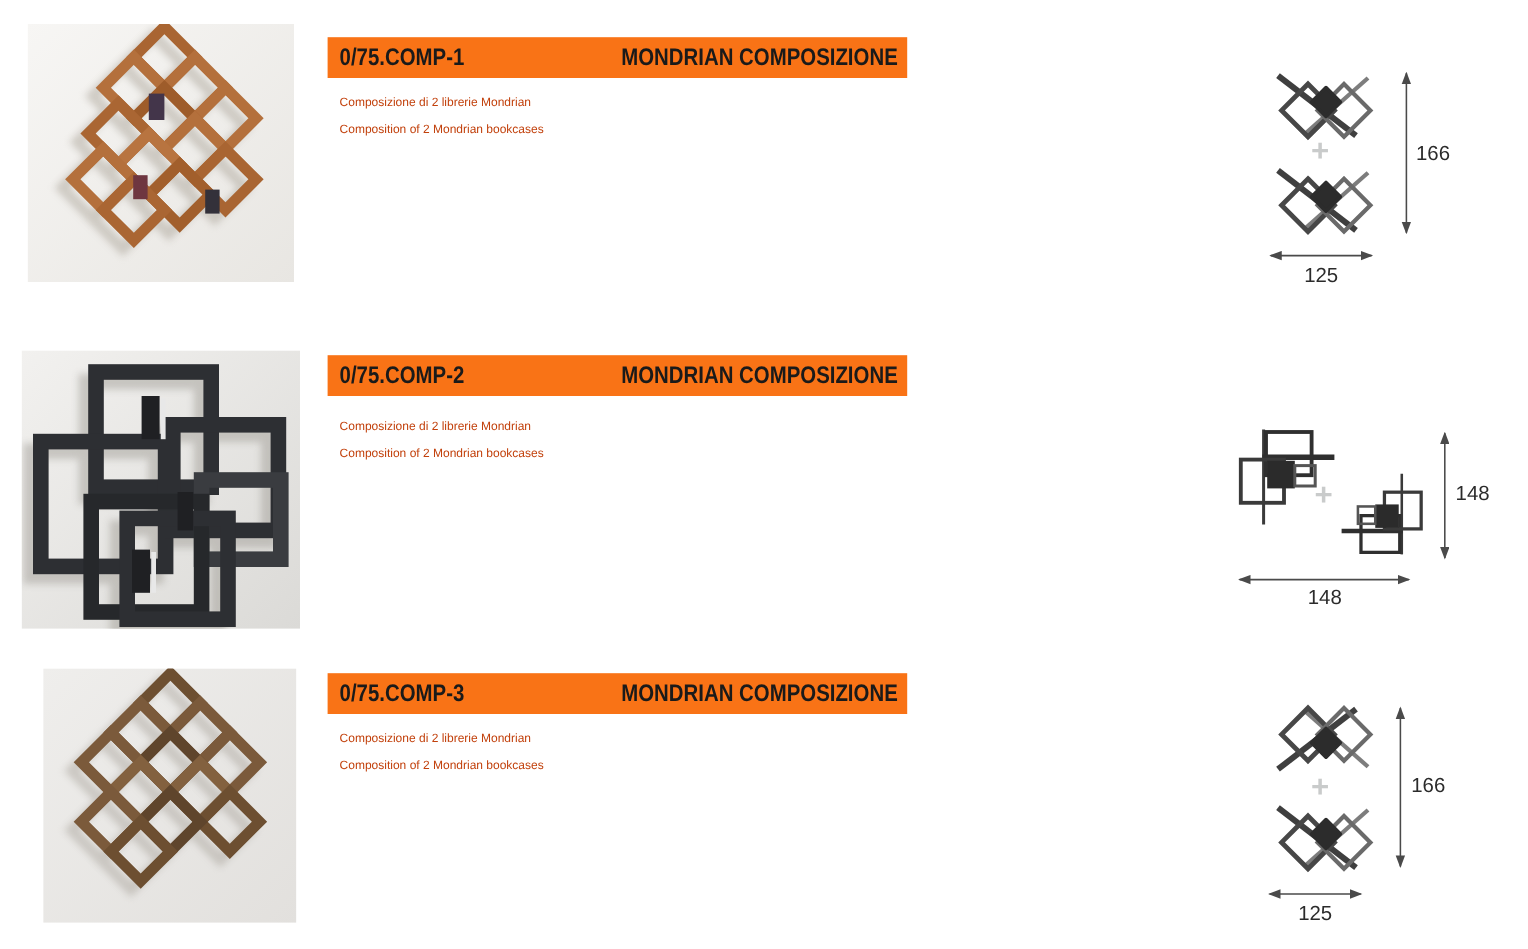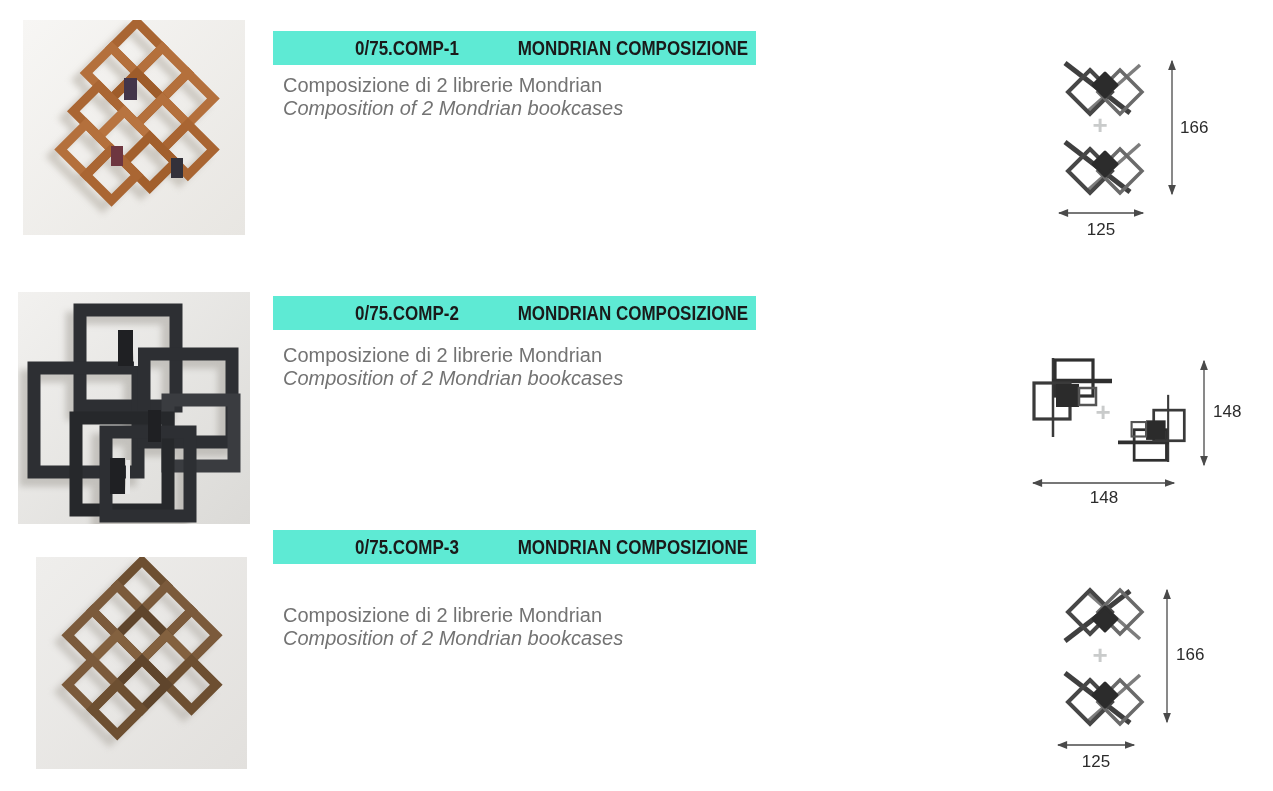--- a/index.html
+++ b/index.html
@@ -2,31 +2,31 @@
 <html><head>
 <meta charset="utf-8">
 <style>
   html,body{margin:0;padding:0;background:#ffffff;}
   .page{
     position:relative;width:1273px;height:791px;background:#ffffff;overflow:hidden;
     font-family:"Liberation Sans",sans-serif;
   }
   .photo{position:absolute;}
   .bar{
-    position:absolute;left:273px;width:483px;height:34px;background:#5eead4;
-    display:flex;align-items:center;justify-content:flex-end;
+    position:absolute;left:273px;width:483px;height:34px;background:#f97316;
+    display:flex;align-items:center;justify-content:space-between;
     padding:0 8px 0 10px;box-sizing:border-box;
   }
   .code,.title{
     font-weight:bold;font-size:20px;color:#1a1a1a;white-space:nowrap;display:inline-block;
   }
   .code{transform:scaleX(.85);transform-origin:0 50%;}
   .title{transform:scaleX(.85);transform-origin:100% 50%;}
-  .desc{position:absolute;left:283px;font-size:20px;line-height:23px;color:#737373;}
-  .desc .en{font-style:italic;}
+  .desc{position:absolute;left:283px;font-size:10px;line-height:23px;color:#c2410c;}
+  .desc .en{}
   .diagram{position:absolute;}
   svg text{font-family:"Liberation Sans",sans-serif;fill:#2b2b2b;}
   .dimtext{font-size:17px;}
   .plustext{font-size:26px;font-weight:bold;fill:#c9cbcb;}
 </style>
 </head>
 <body>
 
 <div class="page">
 
@@ -215,21 +215,21 @@
         <rect x="0" y="-35" width="35" height="35" stroke="#83613f"></rect>
         <rect x="35" y="-35" width="35" height="35" stroke="#6d4f31"></rect>
         <rect x="-70" y="0" width="35" height="35" stroke="#7b5a3b"></rect>
         <rect x="-35" y="0" width="35" height="35" stroke="#83613f"></rect>
         <rect x="0" y="0" width="35" height="35" stroke="#5f452c"></rect>
         <rect x="-35" y="35" width="35" height="35" stroke="#7b5a3b"></rect>
         <rect x="0" y="35" width="35" height="35" stroke="#6d4f31"></rect>
       </g>
     </svg>
 
-    <div class="bar" style="top:530px">
+    <div class="bar" style="top:561px">
       <span class="code">0/75.COMP-3</span>
       <span class="title">MONDRIAN COMPOSIZIONE</span>
     </div>
     <div class="desc" style="top:604px">
       <div class="it">Composizione di 2 librerie Mondrian</div>
       <div class="en">Composition of 2 Mondrian bookcases</div>
     </div>
 
     <svg class="diagram" style="left:1050px;top:585px" width="175" height="200" viewBox="0 0 175 200">
       <use href="#dmod" transform="translate(8,61) scale(1,-1)"></use>

